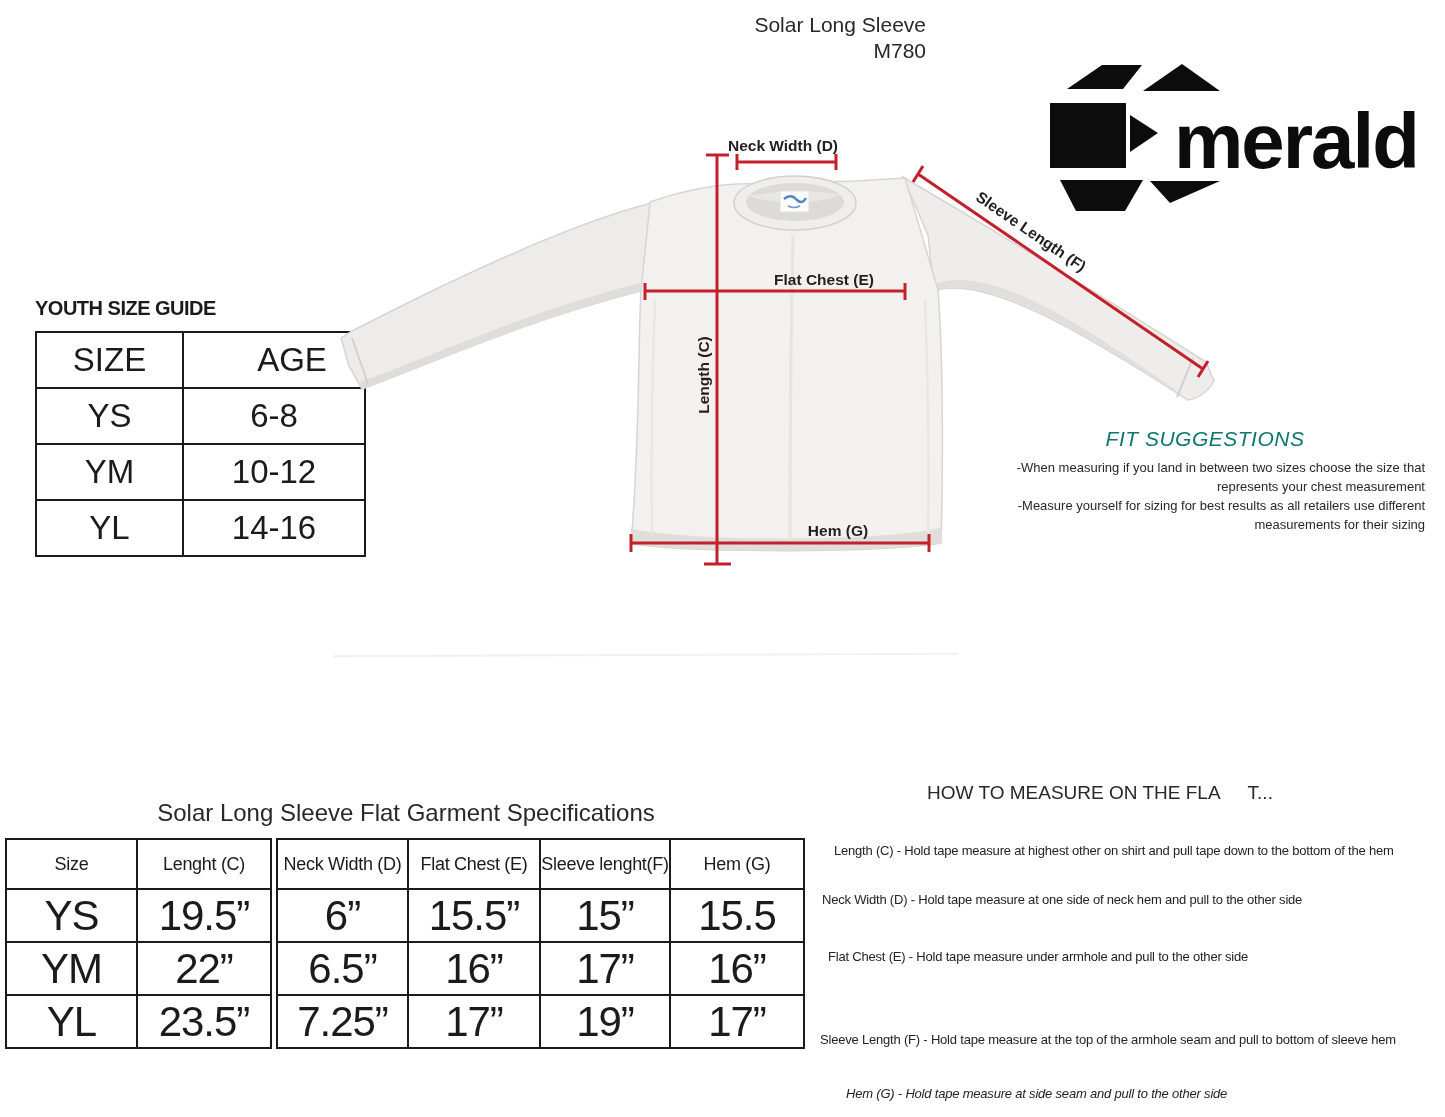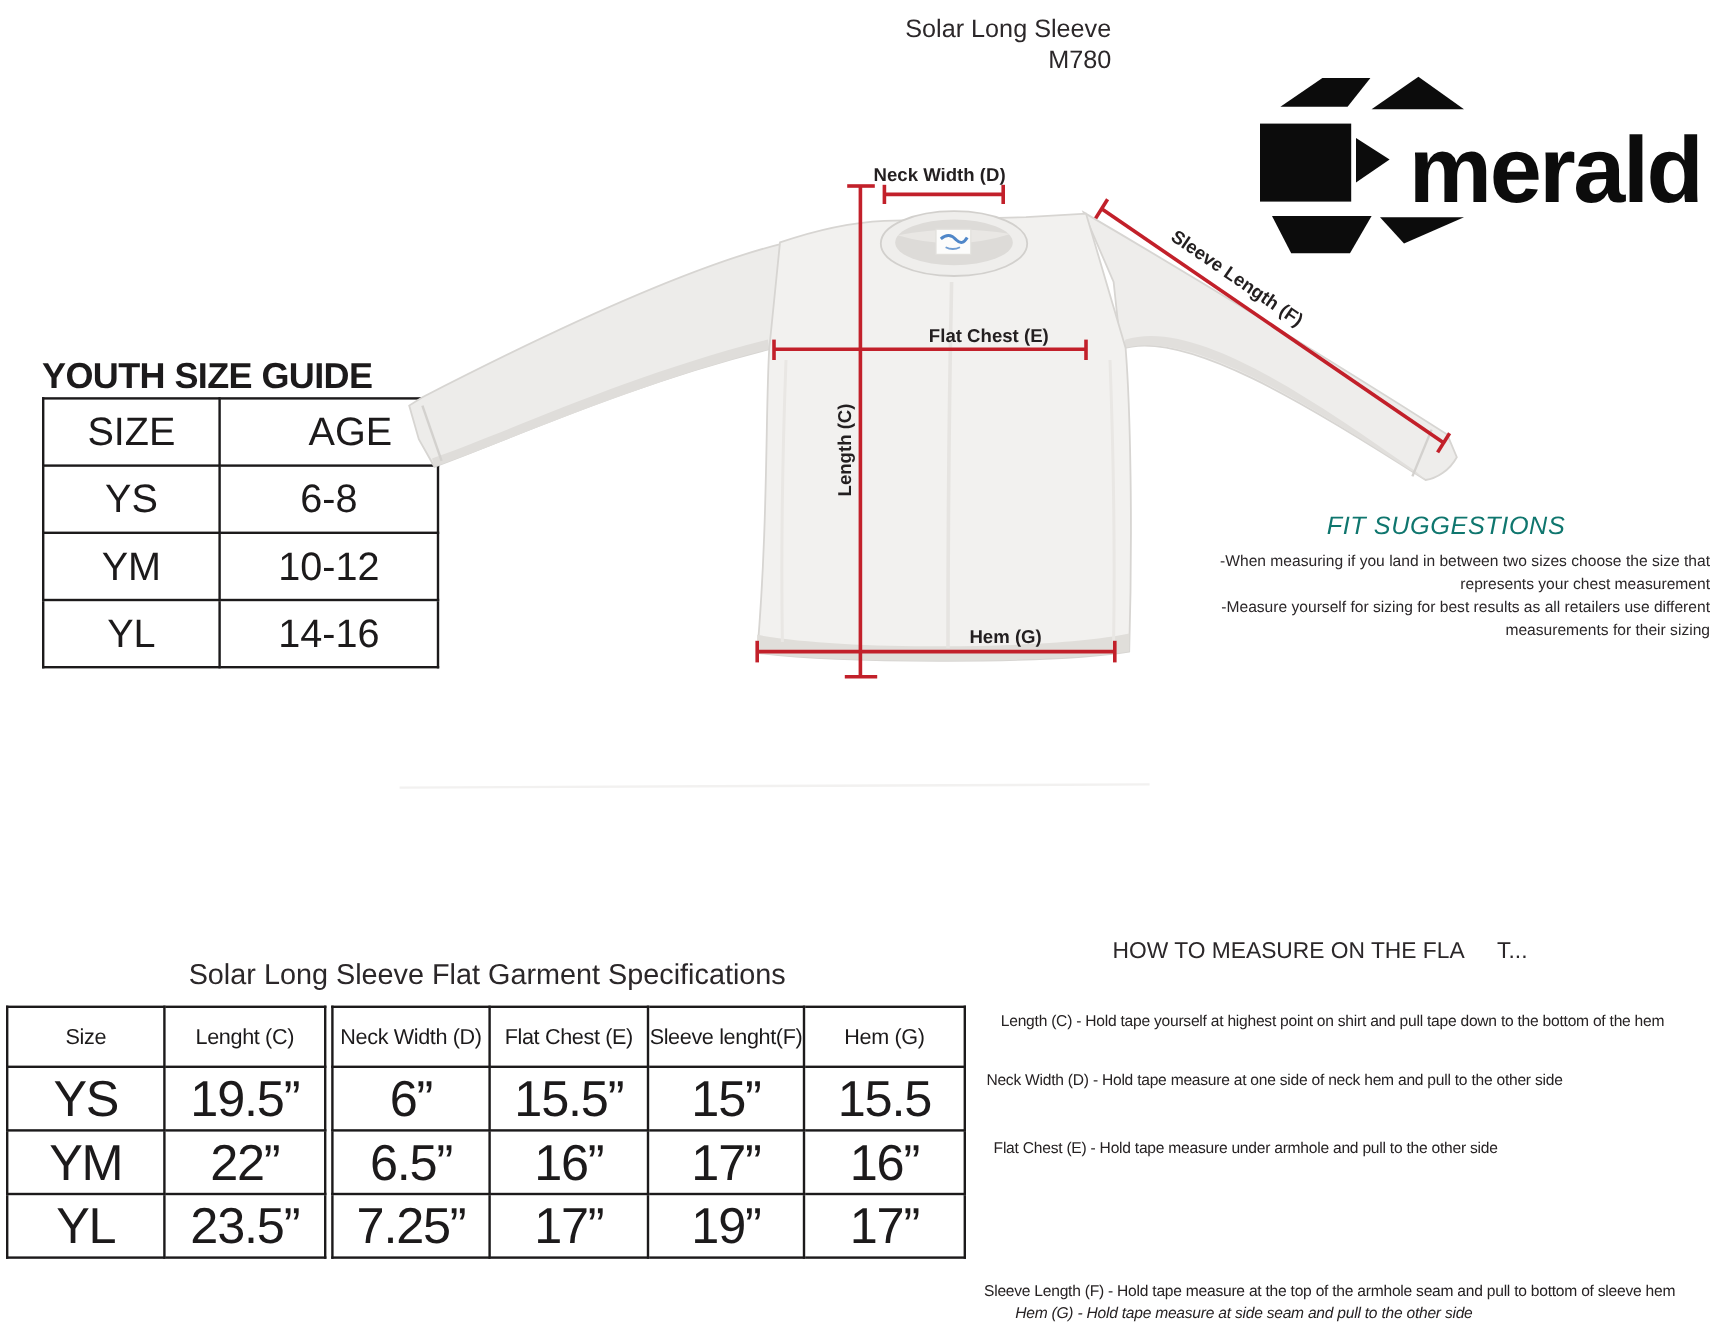--- a/index.html
+++ b/index.html
@@ -5,21 +5,21 @@
   html,body{margin:0;padding:0;background:#ffffff;}
   body{width:1445px;height:1117px;position:relative;overflow:hidden;
        font-family:"Liberation Sans",sans-serif;color:#231f20;}
   .abs{position:absolute;}
 
   
   .product-title{left:626px;top:12px;width:300px;text-align:right;
     font-size:21px;line-height:26px;color:#2b2729;}
 
   
-  .ysg-title{left:35px;top:297px;font-size:30px;font-weight:600;letter-spacing:-0.5px;color:#1c1a1b;}
+  .ysg-title{left:35px;top:297px;font-size:20px;font-weight:600;letter-spacing:-0.5px;color:#1c1a1b;}
   table.ysg{border-collapse:collapse;position:absolute;left:35px;top:331px;}
   table.ysg td{border:2.5px solid #1c1a1b;text-align:center;vertical-align:middle;
     font-size:33px;color:#1c1a1b;padding:0;}
   table.ysg tr{height:56px;}
   table.ysg td.c1{width:145px;}
   table.ysg td.c2{width:144px;padding-left:36px;}
 
   
   .fit{left:985px;top:427px;width:440px;text-align:center;}
   .fit-title{font-size:21px;letter-spacing:0.5px;color:#0f766e;margin-bottom:7px;font-style:italic;}
@@ -202,17 +202,17 @@
       <td>17”</td>
     </tr>
   </tbody>
     </table>
 </div>
 
 <div class="abs htm-title">
   <span>HOW TO MEASURE ON THE FLA</span>
   <span>T...</span>
 </div>
-<div class="abs htm-item" style="left:834px;top:843px;">Length (C) - Hold tape yourself at highest point on shirt and pull tape down to the bottom of the hem</div>
+<div class="abs htm-item" style="left:834px;top:843px;">Length (C) - Hold tape measure at highest other on shirt and pull tape down to the bottom of the hem</div>
 <div class="abs htm-item" style="left:822px;top:892px;">Neck Width (D) - Hold tape measure at one side of neck hem and pull to the other side</div>
 <div class="abs htm-item" style="left:828px;top:949px;">Flat Chest (E) - Hold tape measure under armhole and pull to the other side</div>
-<div class="abs htm-item" style="left:820px;top:1068px;">Sleeve Length (F) - Hold tape measure at the top of the armhole seam and pull to bottom of sleeve hem</div>
+<div class="abs htm-item" style="left:820px;top:1032px;">Sleeve Length (F) - Hold tape measure at the top of the armhole seam and pull to bottom of sleeve hem</div>
 <div class="abs htm-item" style="left:846px;top:1086px;font-style:italic;">Hem (G) - Hold tape measure at side seam and pull to the other side</div>
 
 </body></html>

